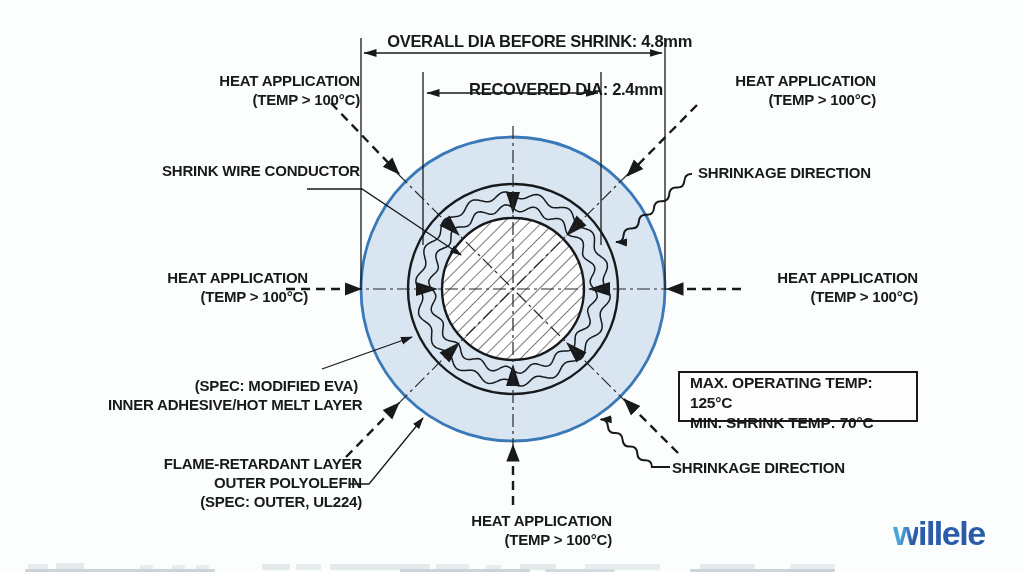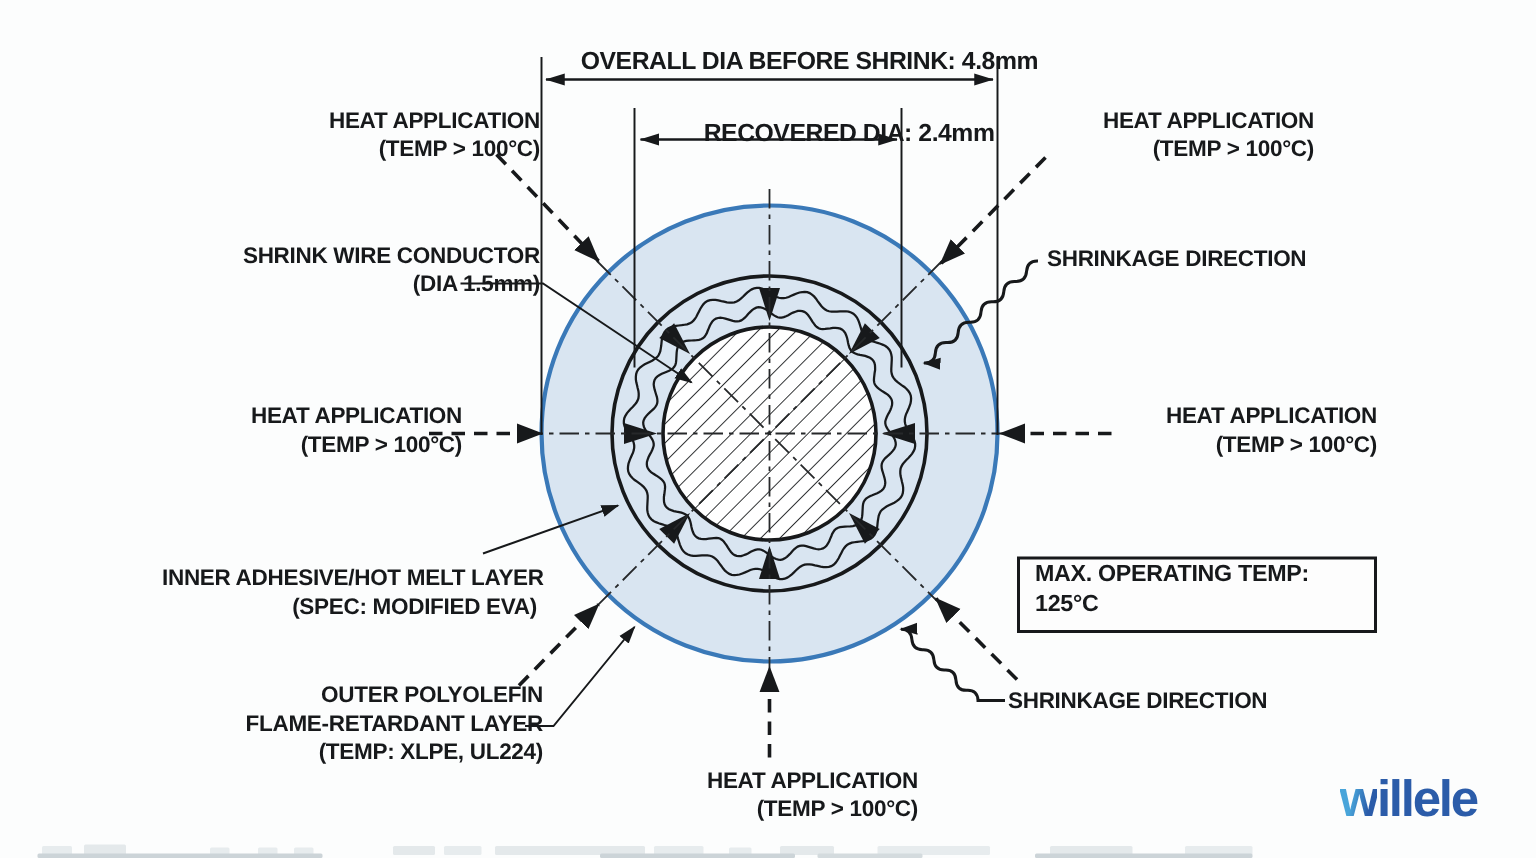--- a/index.html
+++ b/index.html
@@ -119,43 +119,43 @@
     <div>HEAT APPLICATION</div>
     <div>(TEMP &gt; 100°C)</div>
   </div>
   <div class="lbl" style="left:412px;top:512px;width:200px;">
     <div>HEAT APPLICATION</div>
     <div>(TEMP &gt; 100°C)</div>
   </div>
 
   <div class="lbl" style="left:140px;top:162px;width:220px;">
     <div>SHRINK WIRE CONDUCTOR</div>
-    <div>(DIA 1.5mm)</div>
   </div>
 
   <div class="lbl leftalign" style="left:698px;top:164px;">
     <span>SHRINKAGE DIRECTION</span>
   </div>
   <div class="lbl leftalign" style="left:672px;top:459px;">
     <span>SHRINKAGE DIRECTION</span>
   </div>
 
   <div class="lbl" style="left:108px;top:377px;width:250px;">
+    <div>(SPEC: MODIFIED EVA)</div>
     <div>INNER ADHESIVE/HOT MELT LAYER</div>
-    <div>(SPEC: MODIFIED EVA)</div>
   </div>
 
   <div class="lbl" style="left:122px;top:455px;width:240px;">
+    <div>FLAME-RETARDANT LAYER</div>
     <div>OUTER POLYOLEFIN</div>
-    <div>FLAME-RETARDANT LAYER</div>
-    <div>(TEMP: XLPE, UL224)</div>
+    <div>(SPEC: OUTER, UL224)</div>
   </div>
 
   <div class="spec-box">
     <div>MAX. OPERATING TEMP: 125°C</div>
+    <div>MIN. SHRINK TEMP: 70°C</div>
   </div>
 
   <div class="logo"><span class="logo-w">w</span><span>illele</span></div>
 
   <div>
     <span class="artifact" style="left:28px;top:564px;width:20px;height:6px;background:#e7ecee;"></span>
     <span class="artifact" style="left:56px;top:563px;width:28px;height:7px;background:#e4e9eb;"></span>
     <span class="artifact" style="left:140px;top:565px;width:13px;height:5px;background:#e7ecee;"></span>
     <span class="artifact" style="left:172px;top:565px;width:13px;height:5px;background:#e7ecee;"></span>
     <span class="artifact" style="left:196px;top:565px;width:13px;height:5px;background:#e7ecee;"></span>

